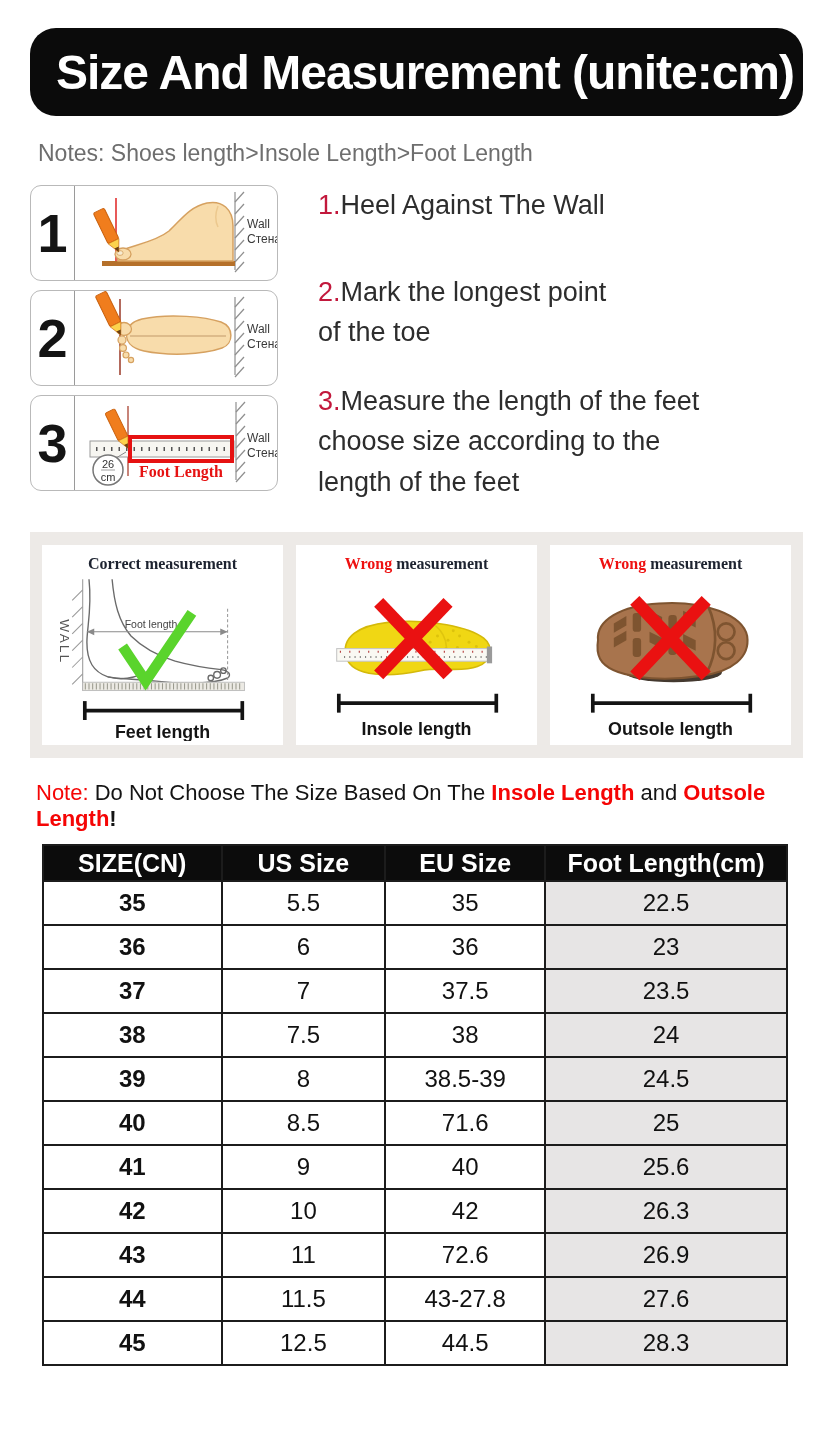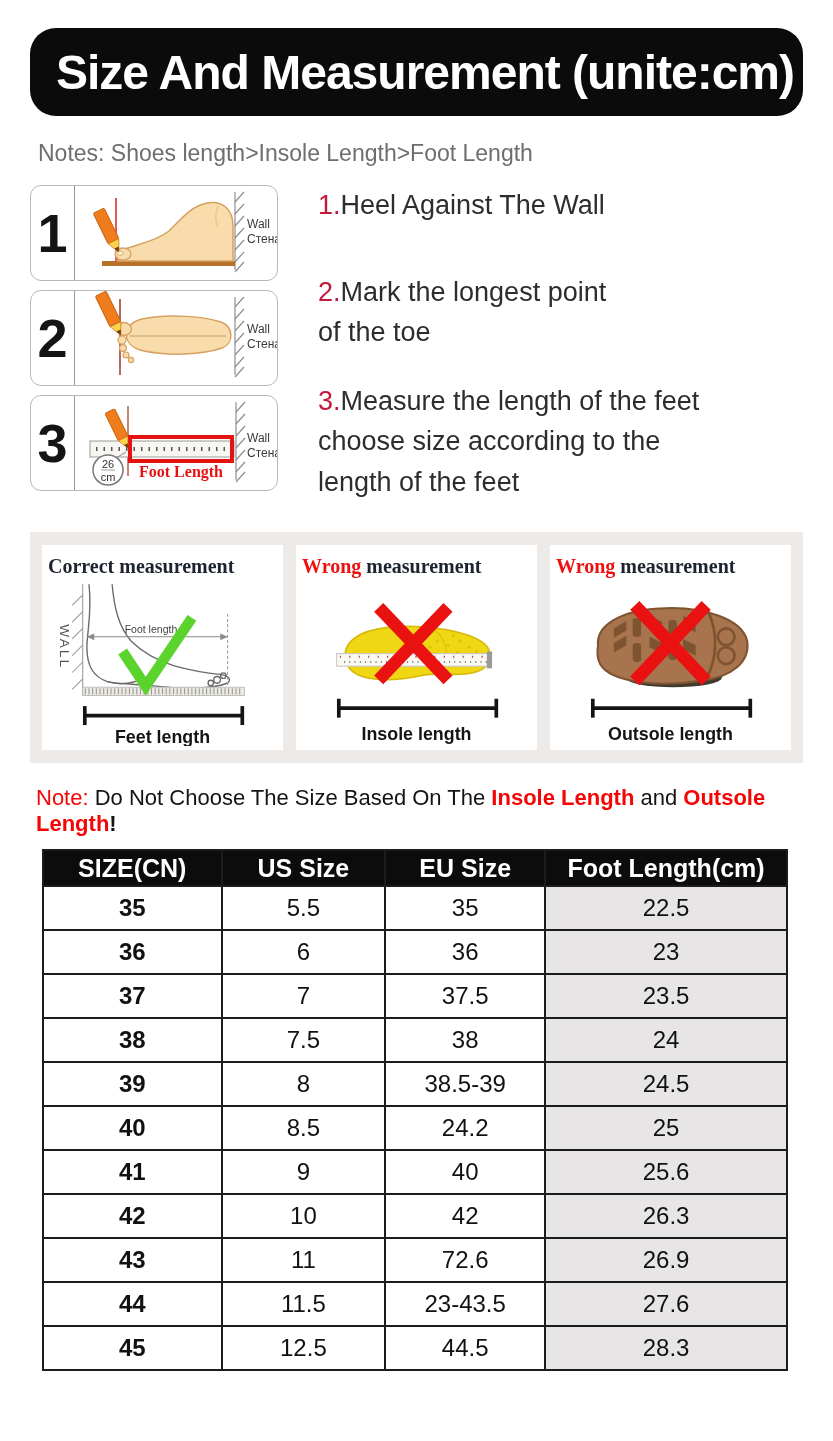--- a/index.html
+++ b/index.html
@@ -43,22 +43,22 @@
   .instruction .num { color:#c2183c; }
   .instruction .text { white-space:pre-line; }
 
   
   .panels-strip {
     margin-top:30px; background:#edeae7; padding:13px 12px;
     display:flex; gap:13px;
   }
   .panel { background:#fff; flex:1; padding:10px 6px 4px; }
   .panel-title {
-    text-align:left; font-family:"Liberation Serif", serif;
-    font-size:20px; font-weight:700; color:#1d2330;
+    text-align:center; font-family:"Liberation Serif", serif;
+    font-size:16px; font-weight:700; color:#1d2330;
   }
   .panel-title .wrong { color:#ee1111; }
   .panel svg { width:100%; height:168px; display:block; }
 
   
   .note-line { margin:22px 0 0 6px; font-size:22px; color:#141414; }
   .note-line .red { color:#f50505; }
   .note-line .redbold { color:#f50505; font-weight:700; }
   .note-line .bold { font-weight:700; }
 
@@ -366,21 +366,21 @@
         </tr>
         <tr>
           <td class="col0">39</td>
           <td class="col1">8</td>
           <td class="col2">38.5-39</td>
           <td class="col3">24.5</td>
         </tr>
         <tr>
           <td class="col0">40</td>
           <td class="col1">8.5</td>
-          <td class="col2">24.2</td>
+          <td class="col2">71.6</td>
           <td class="col3">25</td>
         </tr>
         <tr>
           <td class="col0">41</td>
           <td class="col1">9</td>
           <td class="col2">40</td>
           <td class="col3">25.6</td>
         </tr>
         <tr>
           <td class="col0">42</td>
@@ -390,21 +390,21 @@
         </tr>
         <tr>
           <td class="col0">43</td>
           <td class="col1">11</td>
           <td class="col2">72.6</td>
           <td class="col3">26.9</td>
         </tr>
         <tr>
           <td class="col0">44</td>
           <td class="col1">11.5</td>
-          <td class="col2">23-43.5</td>
+          <td class="col2">43-27.8</td>
           <td class="col3">27.6</td>
         </tr>
         <tr>
           <td class="col0">45</td>
           <td class="col1">12.5</td>
           <td class="col2">44.5</td>
           <td class="col3">28.3</td>
         </tr>
       </tbody>
   </table>

